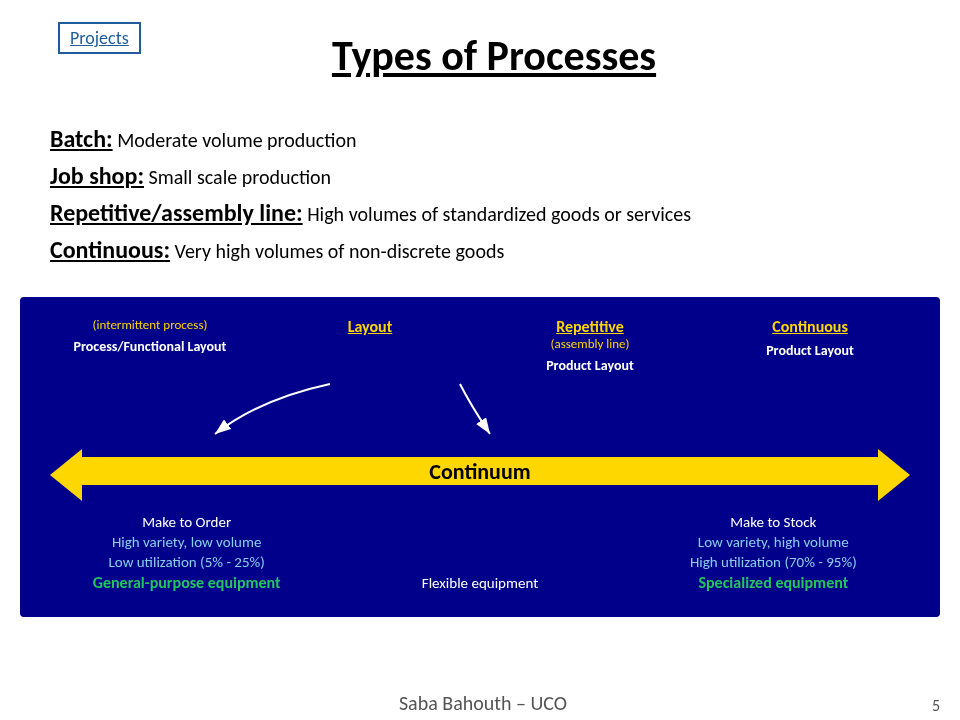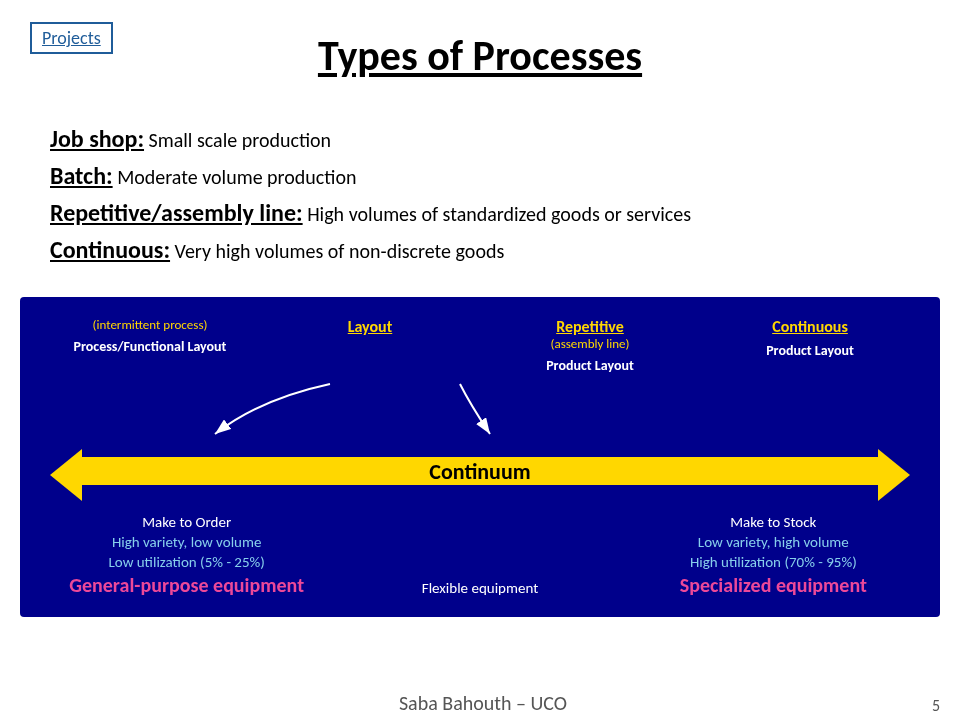--- a/index.html
+++ b/index.html
@@ -9,20 +9,21 @@
       background: #ffffff;
       font-family: Calibri, Arial, sans-serif;
       overflow: hidden;
       position: relative;
     }
 
     
     .header {
       position: relative;
       padding: 20px 30px 10px 30px;
+      margin-left: 28px;
     }
 
     .projects-box {
       display: inline-block;
       border: 2px solid #1f5c99;
       color: #1f5c99;
       font-size: 18px;
       padding: 3px 10px;
       font-weight: normal;
       text-decoration: underline;
@@ -157,22 +158,22 @@
       text-align: center;
     }
 
     .info-text {
       color: #87CEEB;
       font-size: 15px;
       margin: 2px 0;
     }
 
     .info-text-bold {
-      color: #ec4899;
-      font-size: 20px;
+      color: #22c55e;
+      font-size: 16px;
       font-weight: bold;
       margin: 2px 0;
     }
 
     .info-text-white {
       color: #ffffff;
       font-size: 15px;
       margin: 2px 0;
     }
 
@@ -238,24 +239,24 @@
 
 <div class="header">
   <div class="projects-box">
     <span>Projects</span>
   </div>
   <div class="main-title">Types of Processes</div>
 </div>
 
 <div class="content-list">
   <div class="list-item">
+    <span class="term">Batch:</span><span class="description"> Moderate volume production</span>
+  </div>
+  <div class="list-item">
     <span class="term">Job shop:</span><span class="description"> Small scale production</span>
-  </div>
-  <div class="list-item">
-    <span class="term">Batch:</span><span class="description"> Moderate volume production</span>
   </div>
   <div class="list-item">
     <span class="term">Repetitive/assembly line:</span><span class="description"> High volumes of standardized goods or services</span>
   </div>
   <div class="list-item">
     <span class="term">Continuous:</span><span class="description"> Very high volumes of non-discrete goods</span>
   </div>
 </div>
 
 <div class="diagram">

